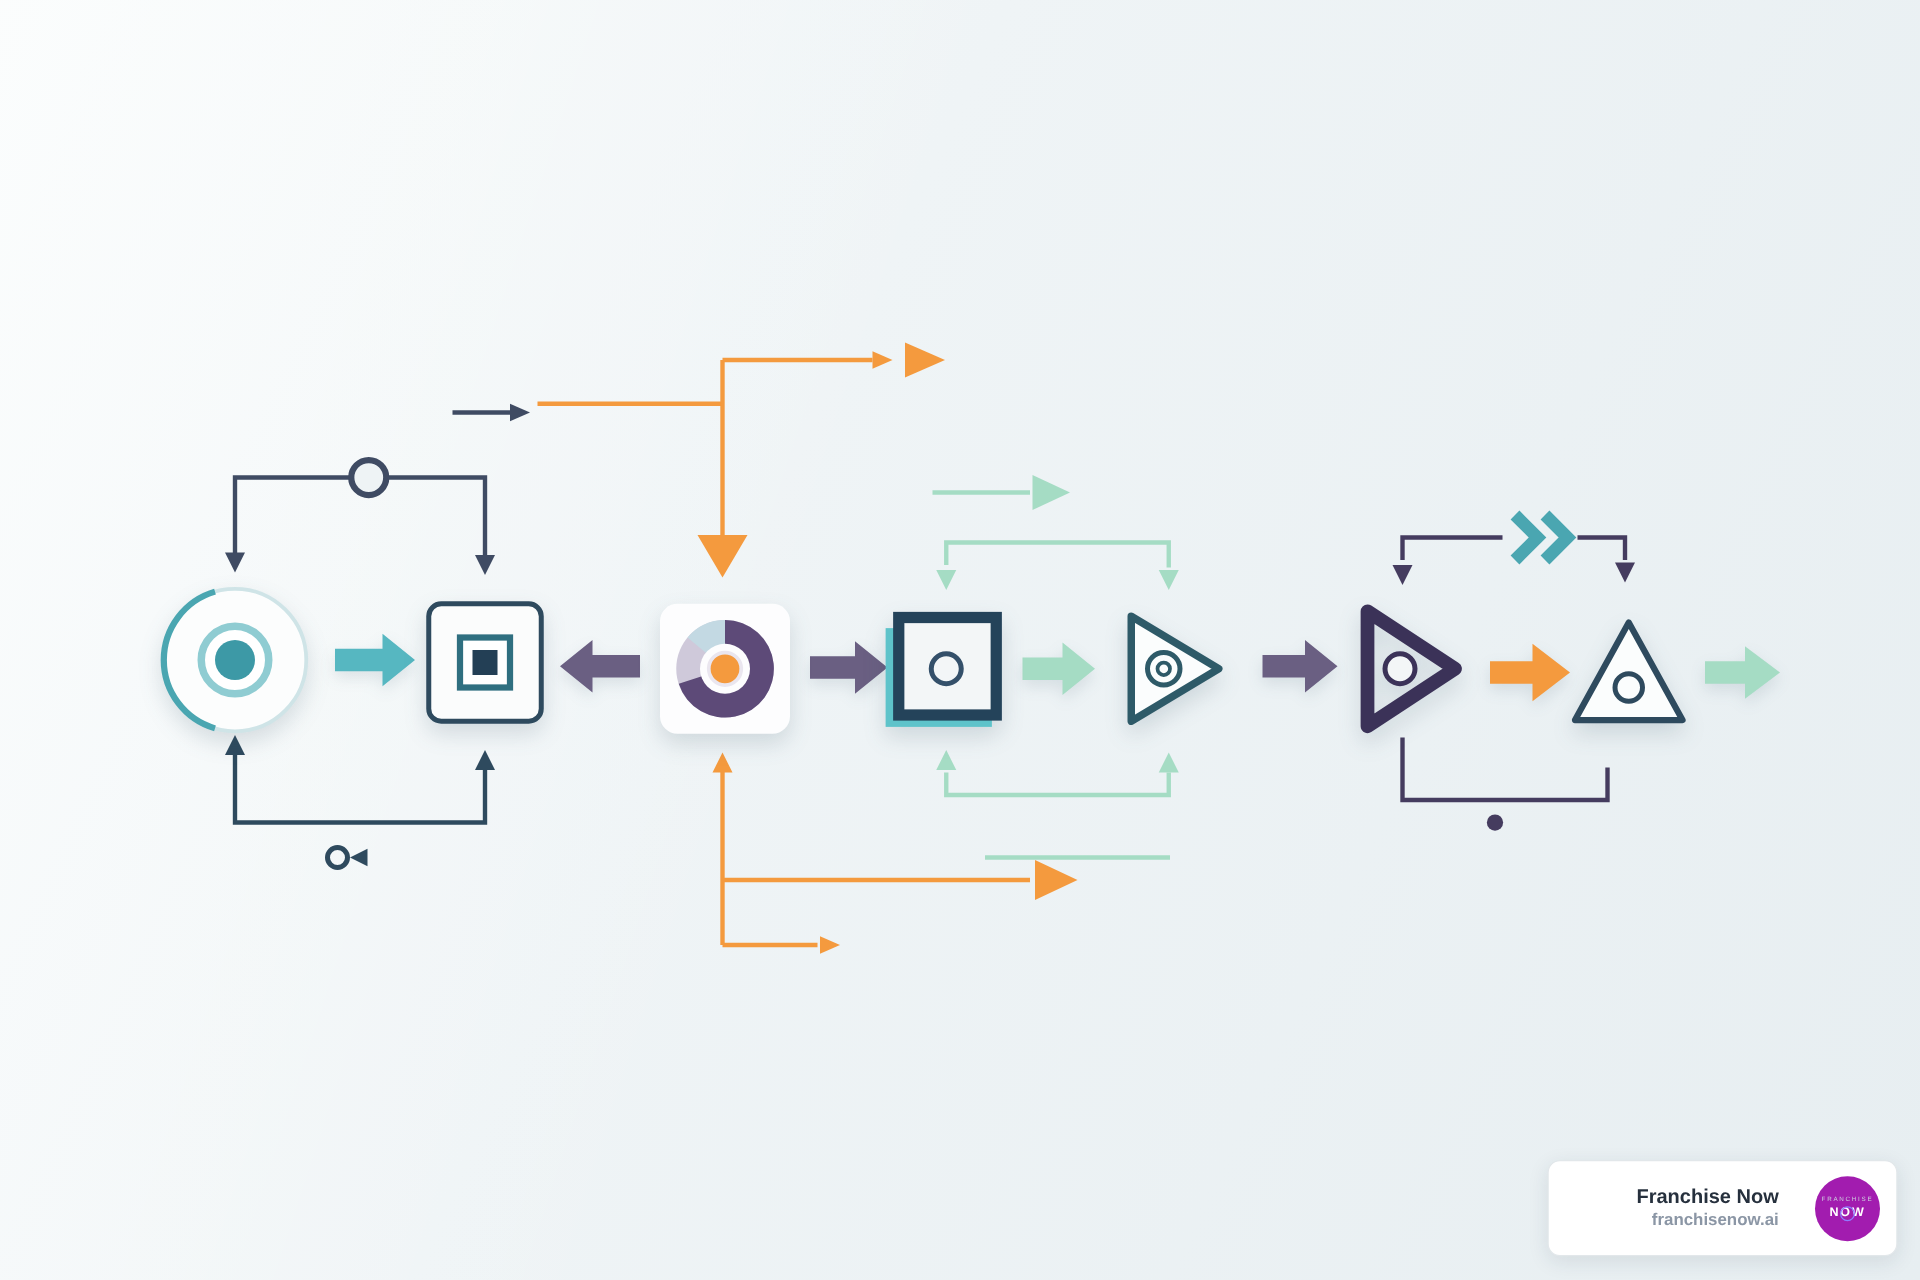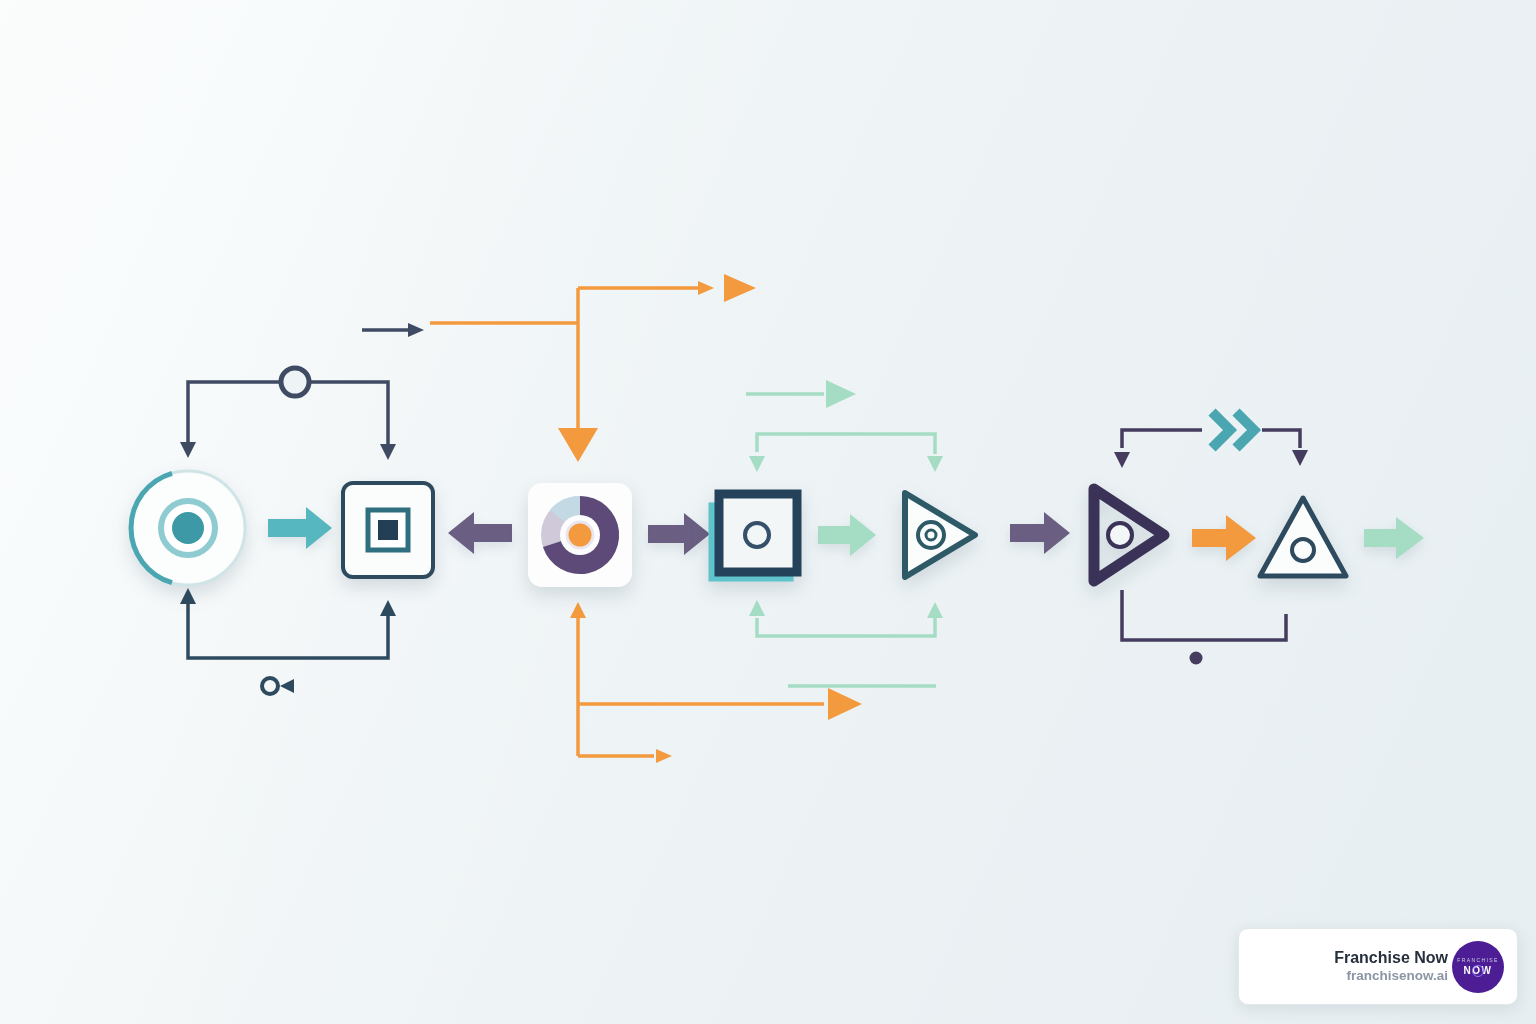--- a/index.html
+++ b/index.html
@@ -29,27 +29,27 @@
   .f-purple{fill:var(--purple);}
   .line{fill:none;stroke-width:3.5;}
   .thick{stroke-linejoin:round;}
 
   
   .wm-card{
     position:absolute;left:1238px;top:928px;width:280px;height:77px;
     background:#ffffff;border:1px solid #e2e7ea;border-radius:10px;
     box-shadow:0 4px 16px rgba(30,50,70,.10);
     display:flex;align-items:center;justify-content:flex-end;
-    gap:4px;padding:0 13px 0 16px;box-sizing:border-box;
+    gap:29px;padding:0 13px 0 16px;box-sizing:border-box;
   }
   .wm-text{text-align:right;line-height:1.25;}
   .wm-title{font-size:16px;font-weight:700;color:var(--inkTitle);}
   .wm-url{font-size:13.5px;color:var(--inkSub);font-weight:bold;}
   .wm-logo{
-    width:52px;height:52px;border-radius:50%;background:#4c1d95;flex:0 0 auto;
+    width:52px;height:52px;border-radius:50%;background:#a21caf;flex:0 0 auto;
     display:flex;flex-direction:column;align-items:center;justify-content:center;
     color:#fff;
   }
   .wm-logo-top{font-size:5px;letter-spacing:1.4px;color:#cdd2df;margin-bottom:2px;}
   .wm-logo-main{font-size:10px;font-weight:700;letter-spacing:1.5px;position:relative;}
   .wm-logo-main::after{
     content:"";position:absolute;left:50%;top:50%;width:10px;height:10px;
     border:1.6px solid #8f7bff;border-radius:50%;transform:translate(-50%,-50%);
   }
 </style>

